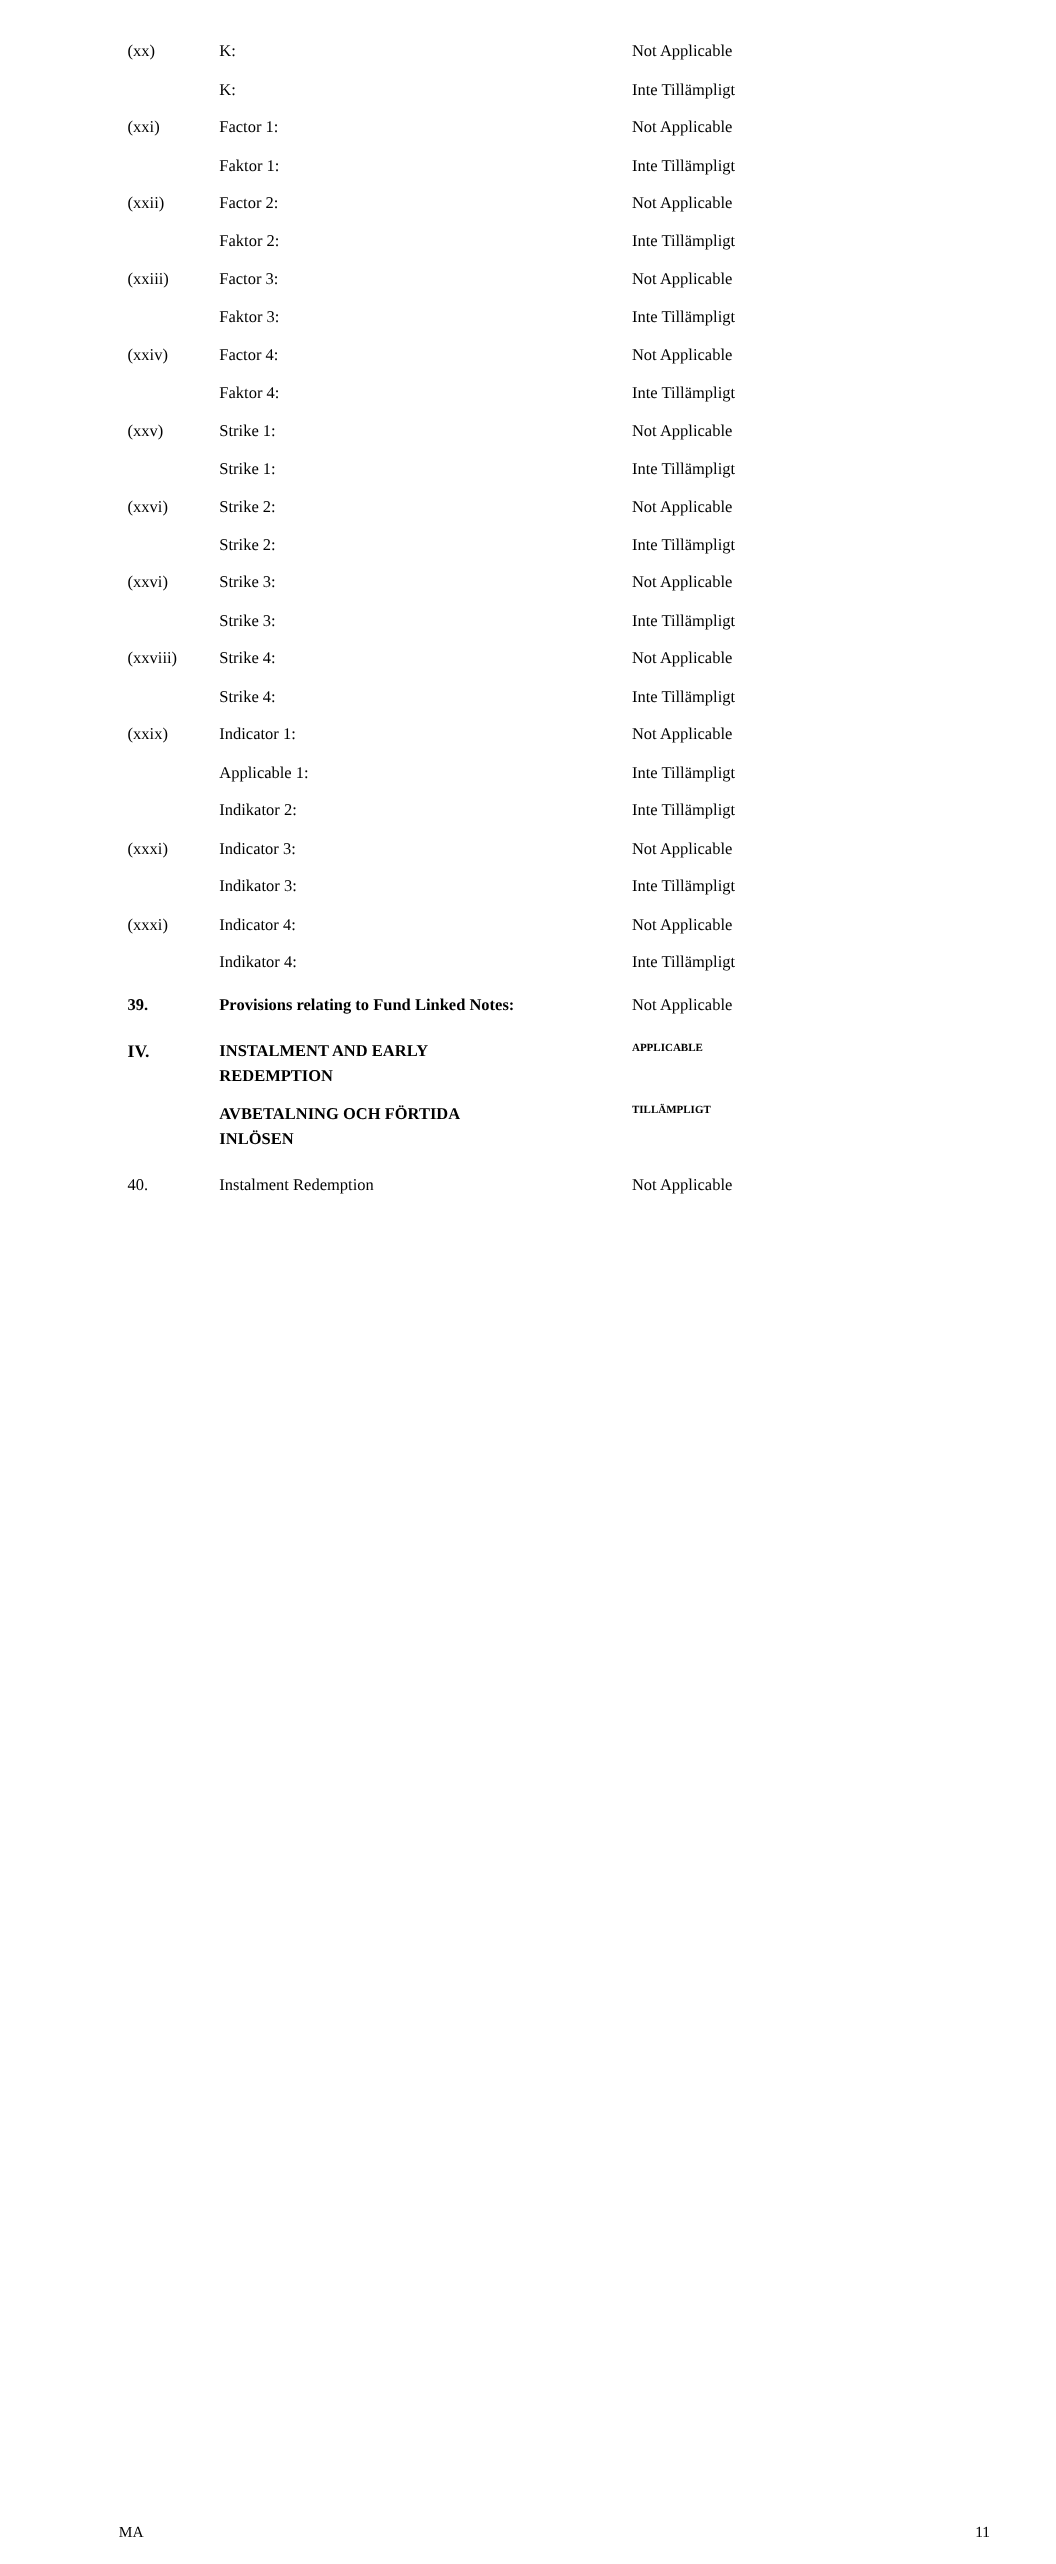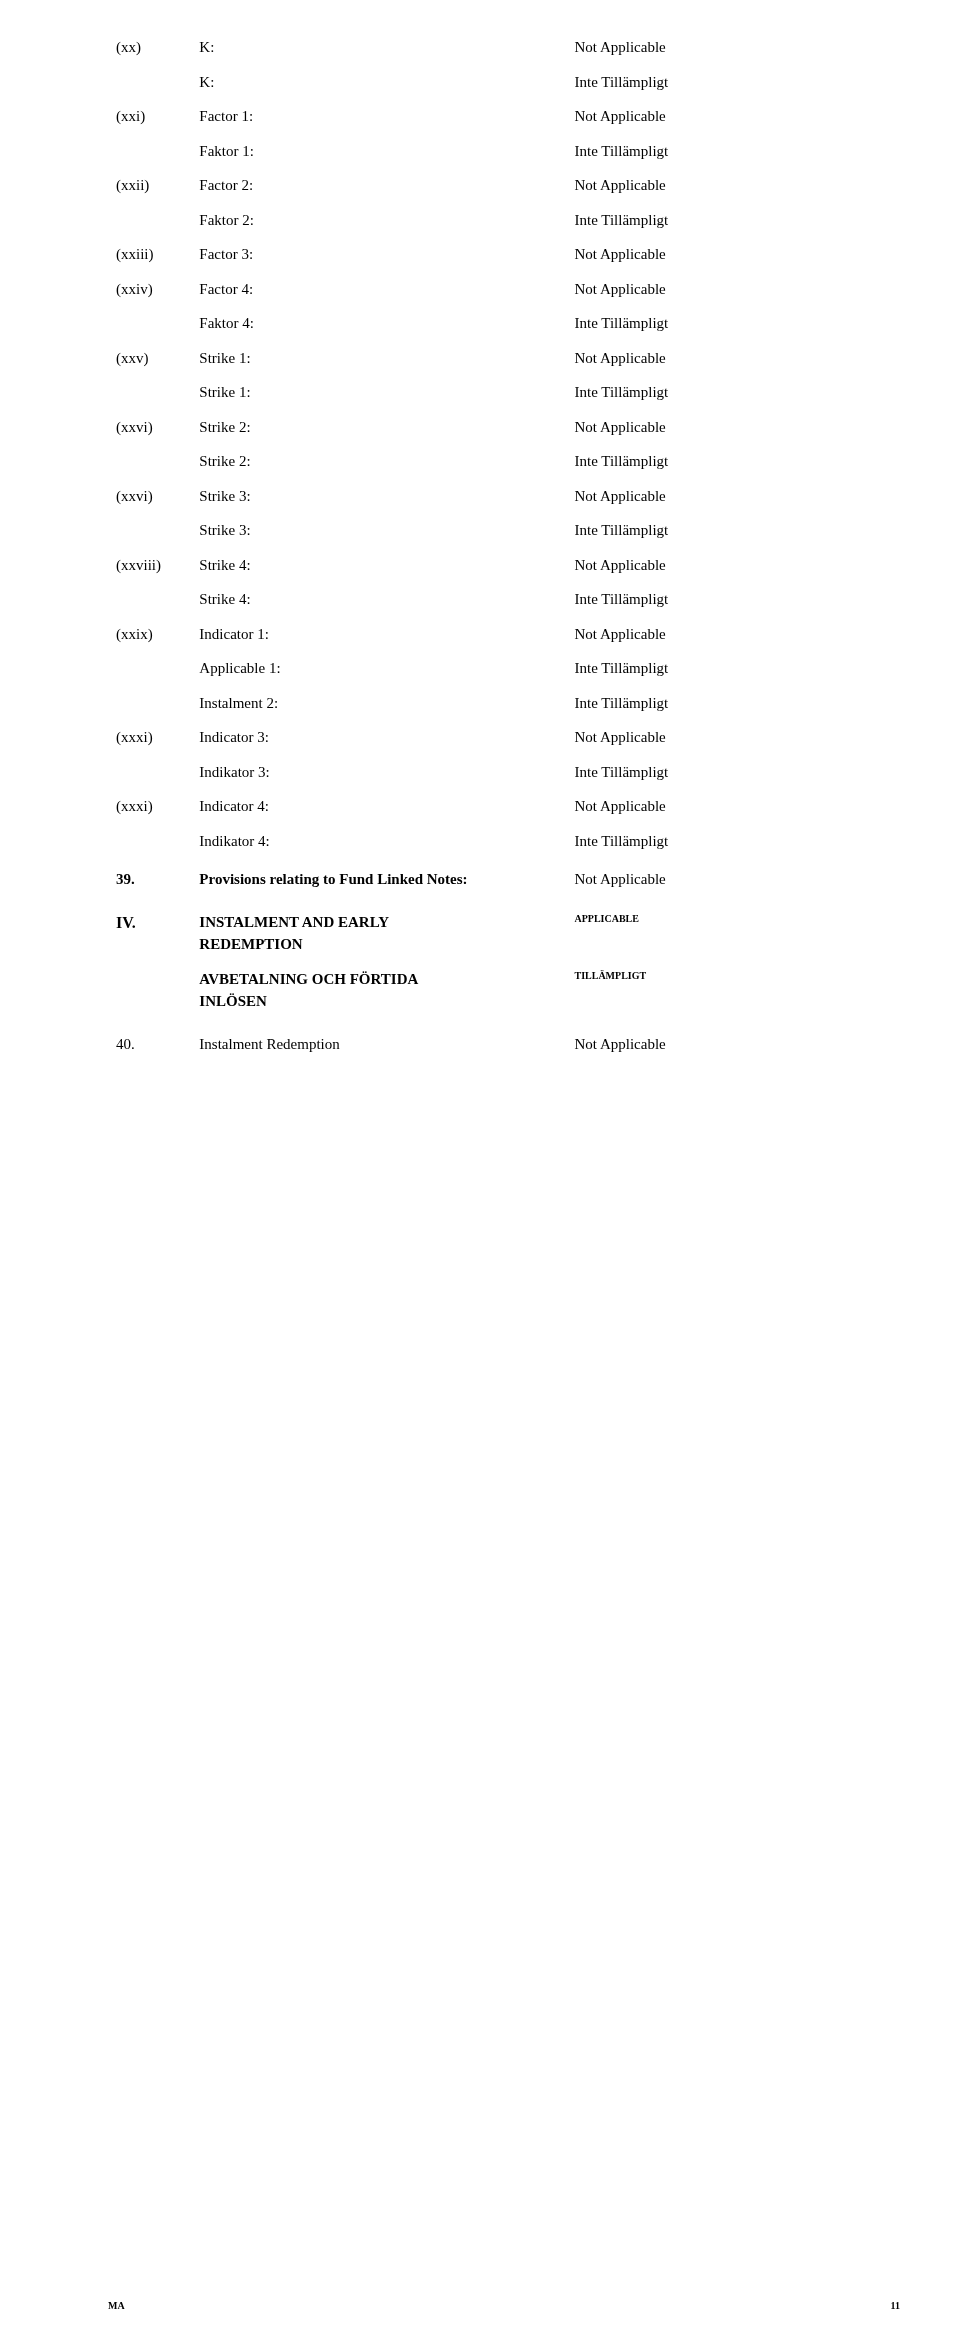--- a/index.html
+++ b/index.html
@@ -81,22 +81,21 @@
     }
 
     .footer {
       position: absolute;
       bottom: 20px;
       left: 60px;
       right: 60px;
       display: flex;
       justify-content: space-between;
       align-items: flex-end;
-      font-size: 10px;
-      font-weight: bold;
+      font-size: 14px;
     }
   </style>
 </head>
 <body>
 
 <div class="page-container">
   <table class="content-table">
     <tbody id="table-body">
     <tr>
           <td class="col-num">(xx)</td>
@@ -134,20 +133,26 @@
           <td class="col-spacer"></td>
           <td class="col-value">Inte Tillämpligt</td>
         </tr>
         <tr>
           <td class="col-num">(xxiii)</td>
           <td class="col-label">Factor 3:</td>
           <td class="col-spacer"></td>
           <td class="col-value">Not Applicable</td>
         </tr>
         <tr>
+          <td class="col-num"></td>
+          <td class="col-label">Faktor 3:</td>
+          <td class="col-spacer"></td>
+          <td class="col-value">Inte Tillämpligt</td>
+        </tr>
+        <tr>
           <td class="col-num">(xxiv)</td>
           <td class="col-label">Factor 4:</td>
           <td class="col-spacer"></td>
           <td class="col-value">Not Applicable</td>
         </tr>
         <tr>
           <td class="col-num"></td>
           <td class="col-label">Faktor 4:</td>
           <td class="col-spacer"></td>
           <td class="col-value">Inte Tillämpligt</td>
@@ -207,21 +212,21 @@
           <td class="col-value">Not Applicable</td>
         </tr>
         <tr>
           <td class="col-num"></td>
           <td class="col-label">Applicable 1:</td>
           <td class="col-spacer"></td>
           <td class="col-value">Inte Tillämpligt</td>
         </tr>
         <tr>
           <td class="col-num"></td>
-          <td class="col-label">Instalment 2:</td>
+          <td class="col-label">Indikator 2:</td>
           <td class="col-spacer"></td>
           <td class="col-value">Inte Tillämpligt</td>
         </tr>
         <tr>
           <td class="col-num">(xxxi)</td>
           <td class="col-label">Indicator 3:</td>
           <td class="col-spacer"></td>
           <td class="col-value">Not Applicable</td>
         </tr>
         <tr>

